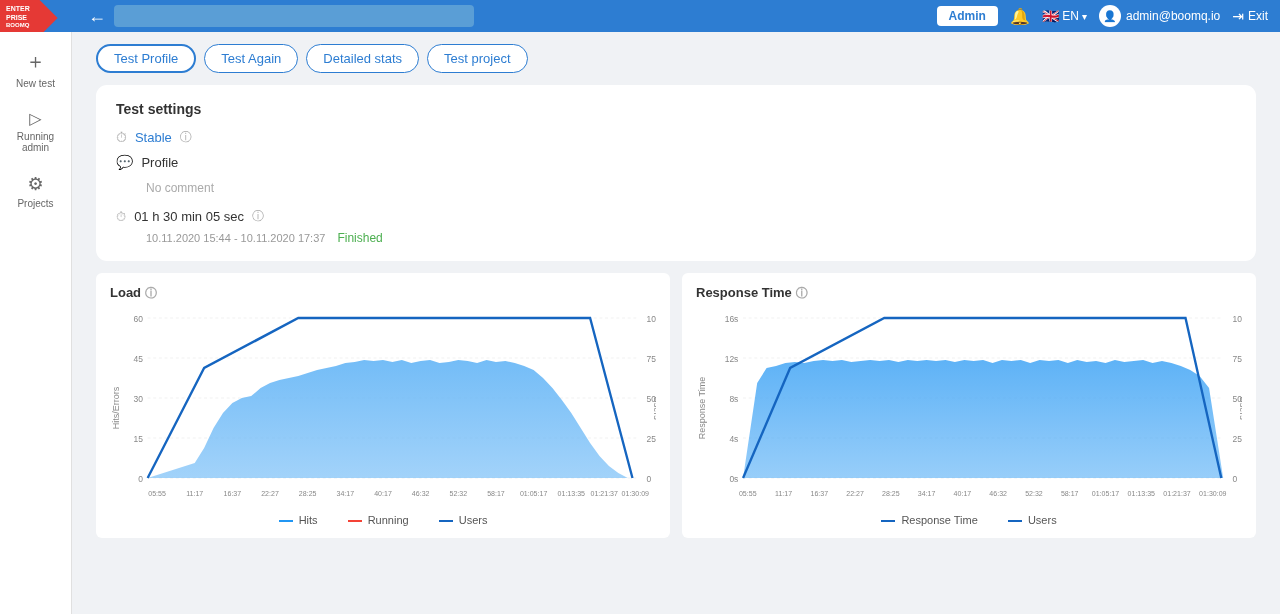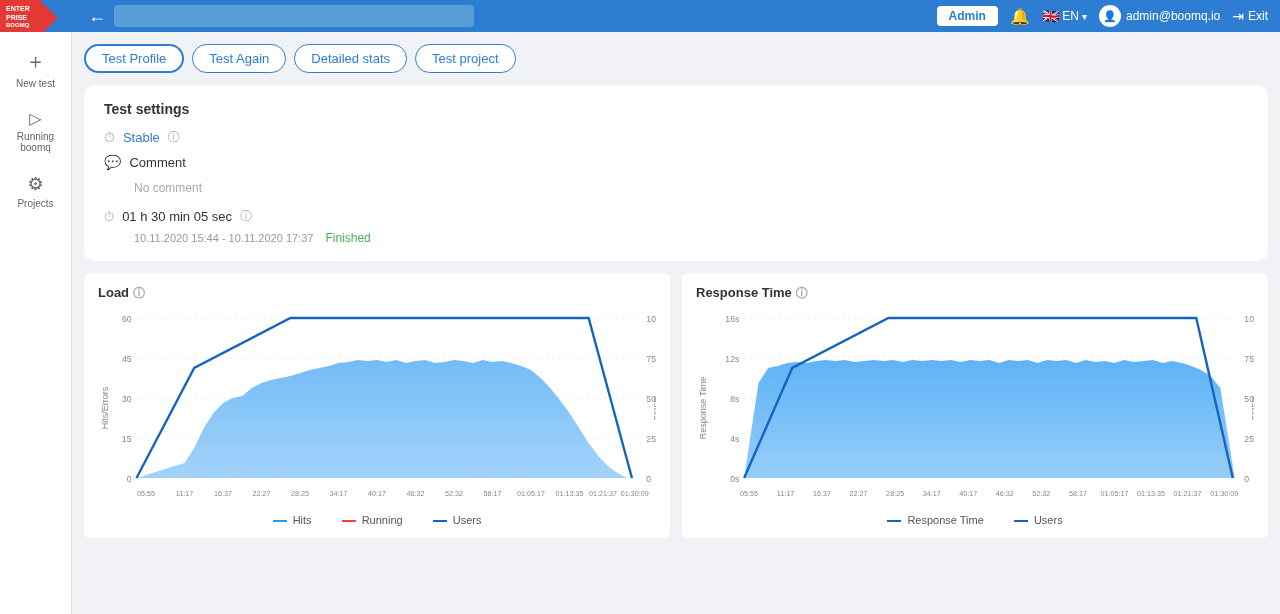--- a/index.html
+++ b/index.html
@@ -71,21 +71,21 @@
       width: 100%;
       font-size: 10px;
       color: #666;
       gap: 3px;
     }
     .sidebar-item.active { color: #2d7dd2; }
     .sidebar-item .icon { font-size: 20px; }
     .sidebar-item span { font-size: 10px; text-align: center; }
 
     
-    .main { flex: 1; padding: 12px 12px; overflow-y: auto; background: #f0f2f5; }
+    .main { flex: 1; padding: 12px 24px; overflow-y: auto; background: #f0f2f5; }
 
     
     .tab-buttons { display: flex; gap: 8px; margin-bottom: 12px; }
     .tab-btn {
       border: 1.5px solid #2d7dd2;
       background: white;
       color: #2d7dd2;
       border-radius: 20px;
       padding: 5px 16px;
       font-size: 13px;
@@ -164,21 +164,21 @@
 
 <div class="layout">
 
   <div class="sidebar">
     <div class="sidebar-item">
       <span class="icon">＋</span>
       <span>New test</span>
     </div>
     <div class="sidebar-item">
       <span class="icon" style="font-size:16px;">▷</span>
-      <span>Running boomq</span>
+      <span>Running admin</span>
     </div>
     <div class="sidebar-item">
       <span class="icon" style="font-size:18px;">⚙</span>
       <span>Projects</span>
     </div>
   </div>
 
   <div class="main">
 
     <div class="tab-buttons">
@@ -190,21 +190,21 @@
 
     <div class="card">
       <div class="card-title">Test settings</div>
       <div class="settings-row">
         <span style="color:#aaa;font-size:14px;">⏱</span>
         <span class="status-stable">Stable</span>
         <span class="info-icon">ⓘ</span>
       </div>
       <div class="settings-row">
         <span style="color:#aaa;font-size:14px;">💬</span>
-        <span class="comment-label">Comment</span>
+        <span class="comment-label">Profile</span>
       </div>
       <div style="margin-left:30px;">
         <span class="comment-value">No comment</span>
       </div>
       <div class="duration-row">
         <span style="color:#aaa;">⏱</span>
         <span>01 h 30 min 05 sec</span>
         <span class="info-icon">ⓘ</span>
       </div>
       <div style="display:flex;gap:12px;align-items:center;margin-left:30px;">

